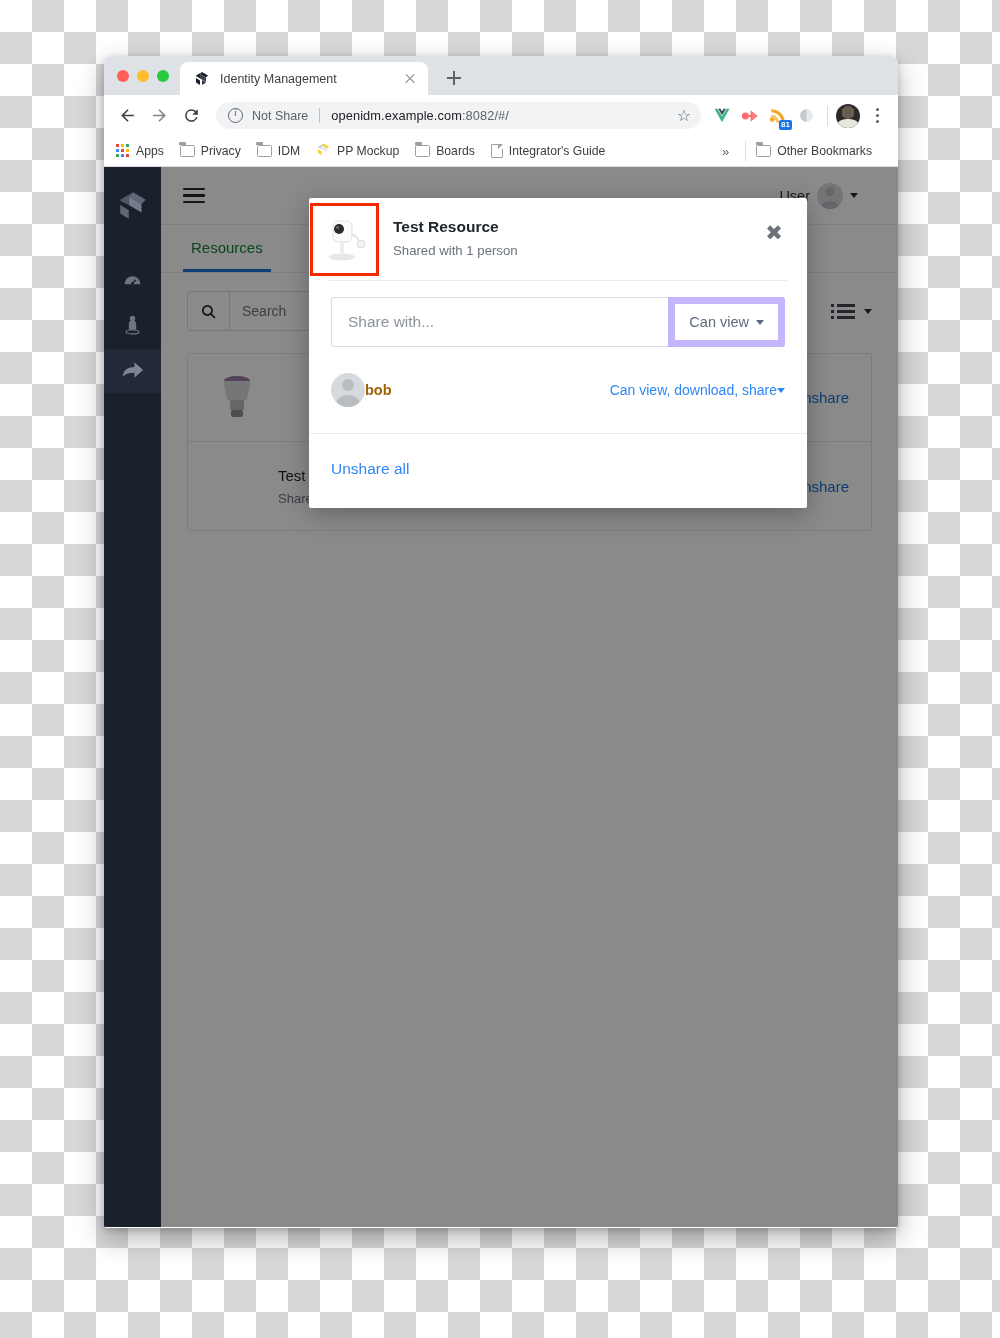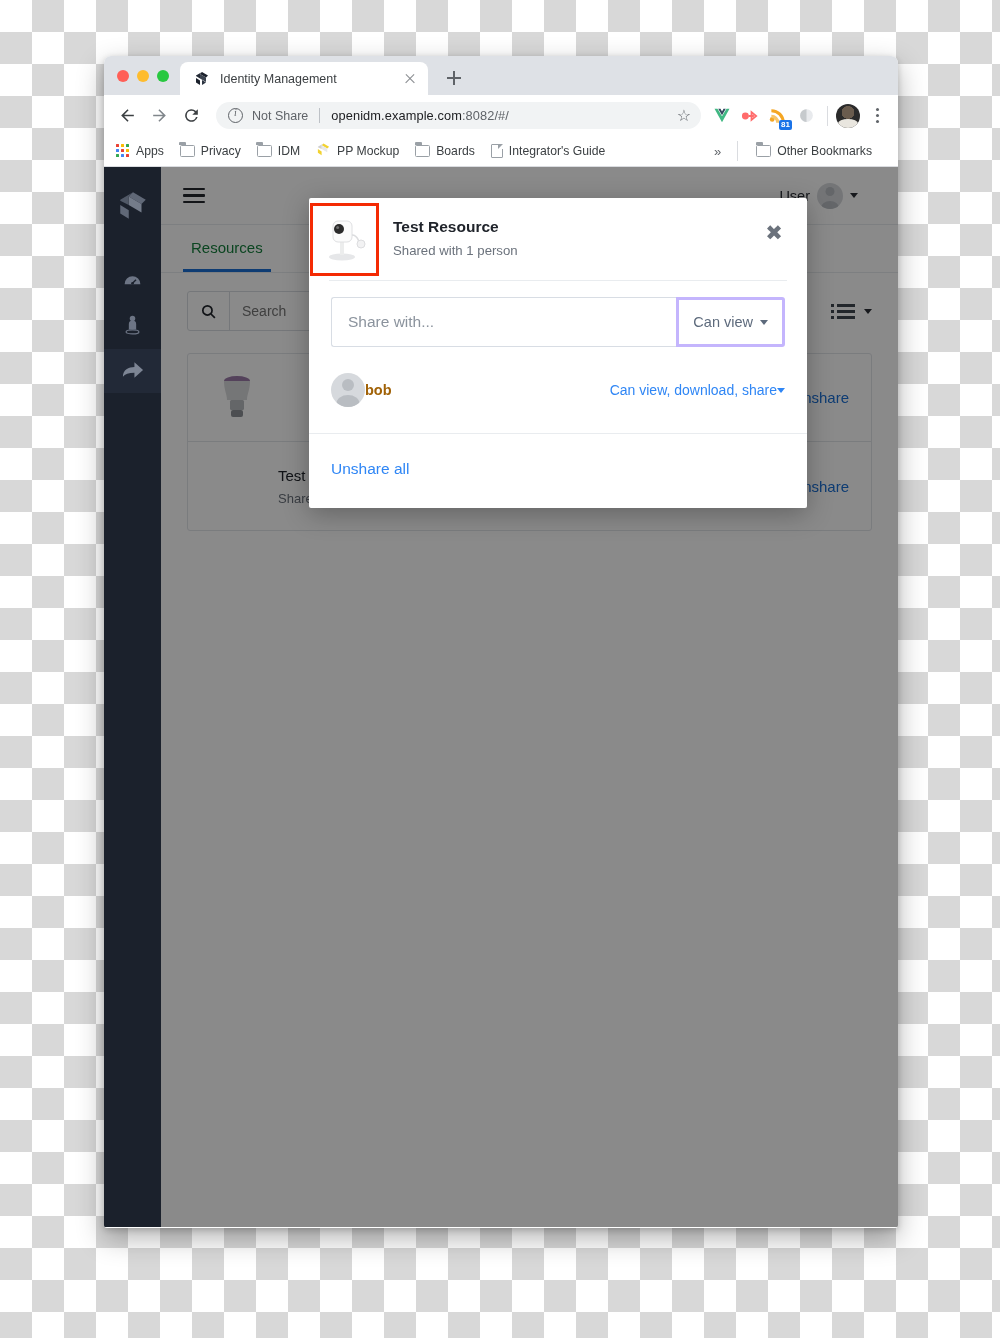--- a/index.html
+++ b/index.html
@@ -275,21 +275,21 @@
   .modal-divider { height: 1px; background: #e9ecef; margin: 0 20px; }
 
   .share-row { padding: 16px 22px 4px; display: flex; }
   .share-input {
     flex: 1; height: 50px; border: 1px solid #d8dde4; border-right: 0; border-radius: 3px 0 0 3px;
     padding: 0 16px; font-size: 15.5px; color: #8b939d; outline: 0;
     font-family: "Liberation Sans", sans-serif; background: #fff;
   }
   .share-input::placeholder { color: #8b939d; }
   .perm-btn {
-    height: 50px; border: 3px solid #c4b5fd; border-radius: 0 3px 3px 0; background: #fff;
+    height: 50px; border: 7px solid #c4b5fd; border-radius: 0 3px 3px 0; background: #fff;
     display: flex; align-items: center; gap: 7px; padding: 0 14px;
     font-size: 14.5px; color: #5d6a7c; font-family: "Liberation Sans", sans-serif;
   }
   .caret-sm { width:0;height:0;border-left:4px solid transparent;border-right:4px solid transparent;border-top:5px solid currentColor; }
 
   .person-row { display: flex; align-items: center; padding: 22px 22px 26px; }
   .person-av {
     width: 34px; height: 34px; border-radius: 50%; background: #d6d9dd;
     position: relative; overflow: hidden; flex: 0 0 34px;
   }
@@ -436,21 +436,21 @@
     <div class="bm">
       <span class="folder"></span>
       <span>Boards</span>
     </div>
     <div class="bm">
       <span class="page-ico"></span>
       <span>Integrator's Guide</span>
     </div>
     <span class="chev2">»</span>
     <span class="vsep"></span>
-    <div class="bm" style="margin-left:12px">
+    <div class="bm" style="margin-left:4px">
       <span class="folder"></span>
       <span>Other Bookmarks</span>
     </div>
   </div>
 
   <div class="viewport">
 
     <div class="sidebar">
       <div class="sb-logo">
         <svg viewBox="0 0 32 32" width="34" height="34">

